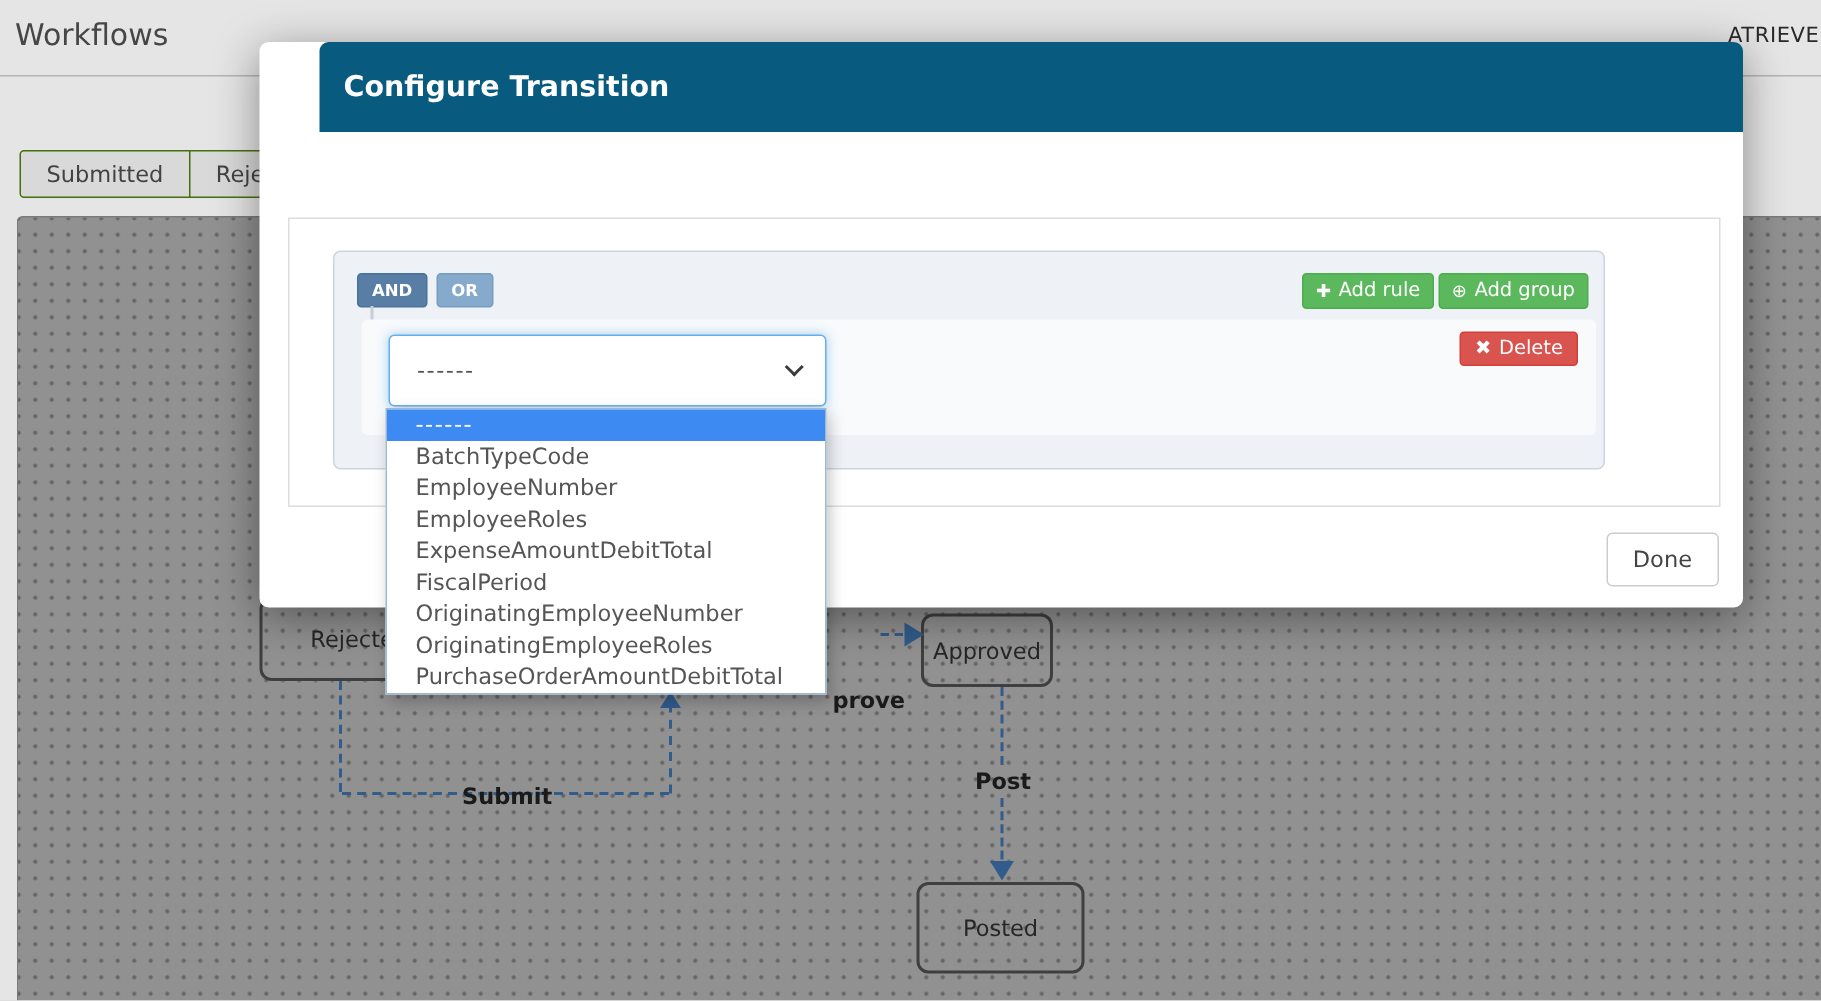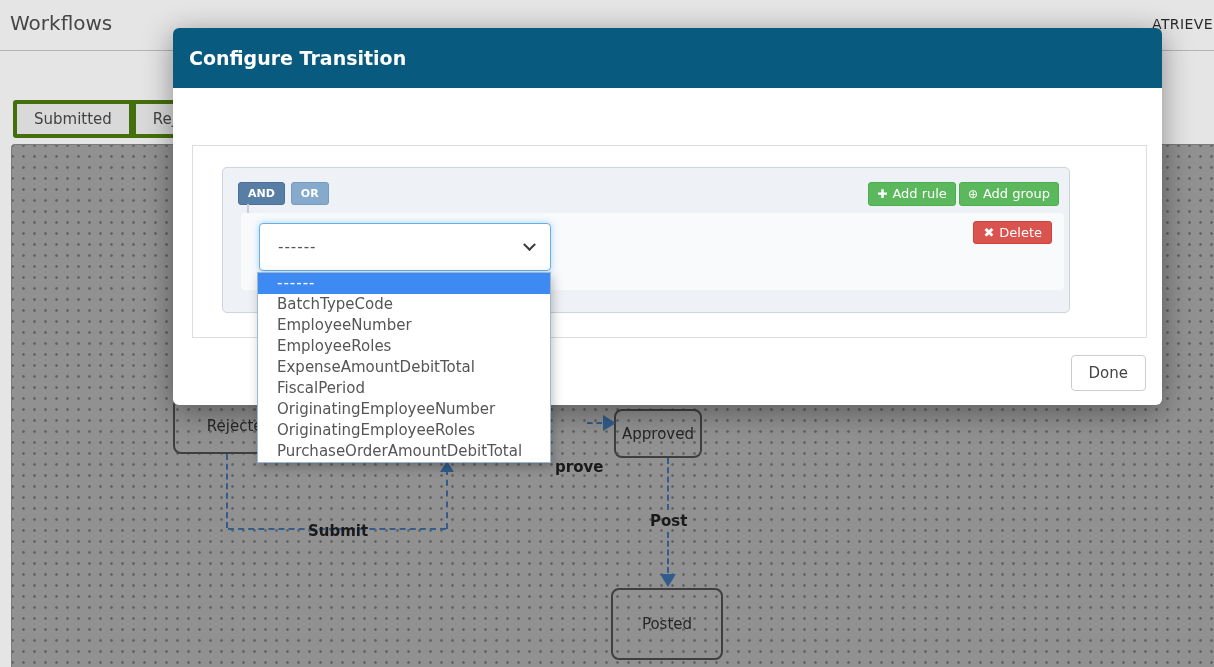--- a/index.html
+++ b/index.html
@@ -5,34 +5,34 @@
   * { margin:0; padding:0; box-sizing:border-box; }
   body { font-family:"DejaVu Sans","Liberation Sans",sans-serif; }
   .page { position:relative; width:1214px; height:667px; background:#ffffff; overflow:hidden; }
 
   
   .app-header { position:absolute; left:0; top:0; width:100%; height:51px; background:#fff; border-bottom:1px solid #c9c9c9; }
   .page-title { position:absolute; left:10px; top:11px; font-size:20px; font-weight:400; color:#4f4f4f; }
   .brand { position:absolute; left:1152px; top:16px; font-size:14px; color:#2e2e2e; letter-spacing:.4px; white-space:nowrap; }
 
   .status-tabs { position:absolute; left:13px; top:100px; display:flex; }
-  .status-tab { padding:6px 17px; font-size:15px; color:#4a4a4a; background:#f2f2f2; border:4px solid #4d7c0f; }
+  .status-tab { padding:6px 17px; font-size:15px; color:#4a4a4a; background:#f2f2f2; border:1px solid #4d7c0f; }
   .status-tab + .status-tab { margin-left:-1px; }
   .status-tab:first-child { border-radius:3px 0 0 3px; }
 
   .canvas { position:absolute; left:11px; top:144px; right:0; bottom:0; background:#a2a2a2;
     background-image:radial-gradient(circle, #717171 1.1px, transparent 1.6px);
     background-size:11px 11px; background-position:6px 6px;
     border-top:1px solid #8a8a8a; border-left:1px solid #8a8a8a; border-top-left-radius:4px; }
 
   .node { position:absolute; border:2px solid #474747; border-radius:8px; display:flex; align-items:center; justify-content:center;
     font-size:15px; color:#2b2b2b; }
   .node-rejected { left:161px; top:253px; width:133px; height:56px; }
   .node-approved { left:602px; top:264px; width:88px; height:49px; }
-  .node-posted   { left:599px; top:443px; width:112px; height:72px; }
+  .node-posted   { left:599px; top:443px; width:112px; height:61px; }
 
   .dash-v { position:absolute; border-left:2px dashed #38679b; width:0; }
   .dash-h { position:absolute; border-top:2px dashed #38679b; height:0; }
   .seg-rej-down   { left:214px; top:309px; height:74px; }
   .seg-sub-h      { left:216px; top:383px; width:218px; }
   .seg-sub-up     { left:434px; top:324px; height:60px; }
   .seg-appr-h     { left:575px; top:277px; width:15px; }
   .seg-apprv-down { left:655px; top:313px; height:52px; }
   .seg-post-down  { left:655px; top:387px; height:41px; }
 
@@ -43,21 +43,21 @@
 
   .edge-label { position:absolute; font-size:15px; font-weight:bold; color:#1d1d1d; white-space:nowrap; }
   .lbl-submit { left:296px; top:377px; }
   .lbl-approve { left:543px; top:269px;margin-top:44px; }
   .lbl-post { left:638px; top:367px; }
 
   
   .backdrop { position:absolute; inset:0; background:rgba(0,0,0,0.10); z-index:40; }
 
   .modal { position:absolute; left:173px; top:28px; width:989px; height:377px; background:#fff; border-radius:6px;
-    box-shadow:0 6px 30px rgba(0,0,0,0.4); z-index:60; }
+    box-shadow:0 6px 30px rgba(0,0,0,0.4); z-index:60;padding-left:40px; }
   .modal-header { height:60px; background:#085a7e; border-radius:6px 6px 0 0; display:flex; align-items:center; padding-left:16px; }
   .modal-title { color:#fff; font-size:19px; font-weight:bold; }
 
   .nav-tabs { position:absolute; left:17px; top:77px; display:flex; z-index:3; }
   .nav-tab { padding:10px 15px; font-size:15px; color:#337ab7; margin-right:2px; cursor:pointer; line-height:21px; }
   .nav-tab.active { background:#fff; color:#555; border:1px solid #ddd; border-bottom:none; border-radius:4px 4px 0 0; padding:10px 14px 12px 14px; }
 
   .tab-panel { position:absolute; left:19px; top:117px; width:955px; height:193px; border:1px solid #ddd; background:#fff; }
 
   .builder-group { position:absolute; left:49px; top:139px; width:848px; height:146px; background:#eef2f7;

